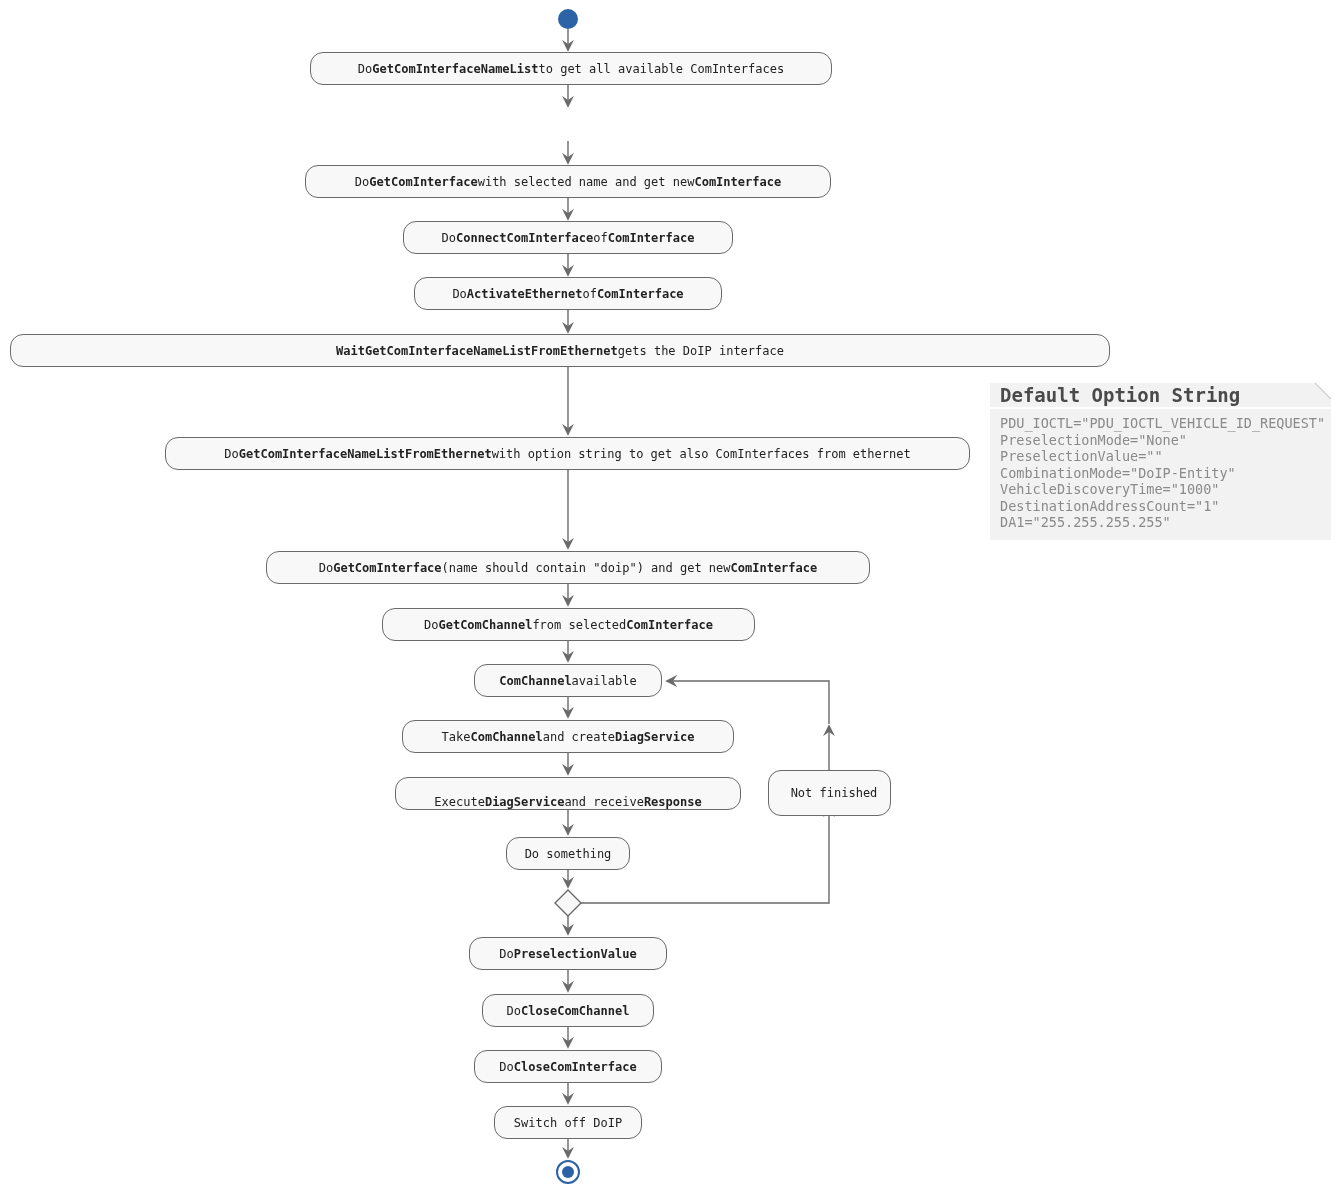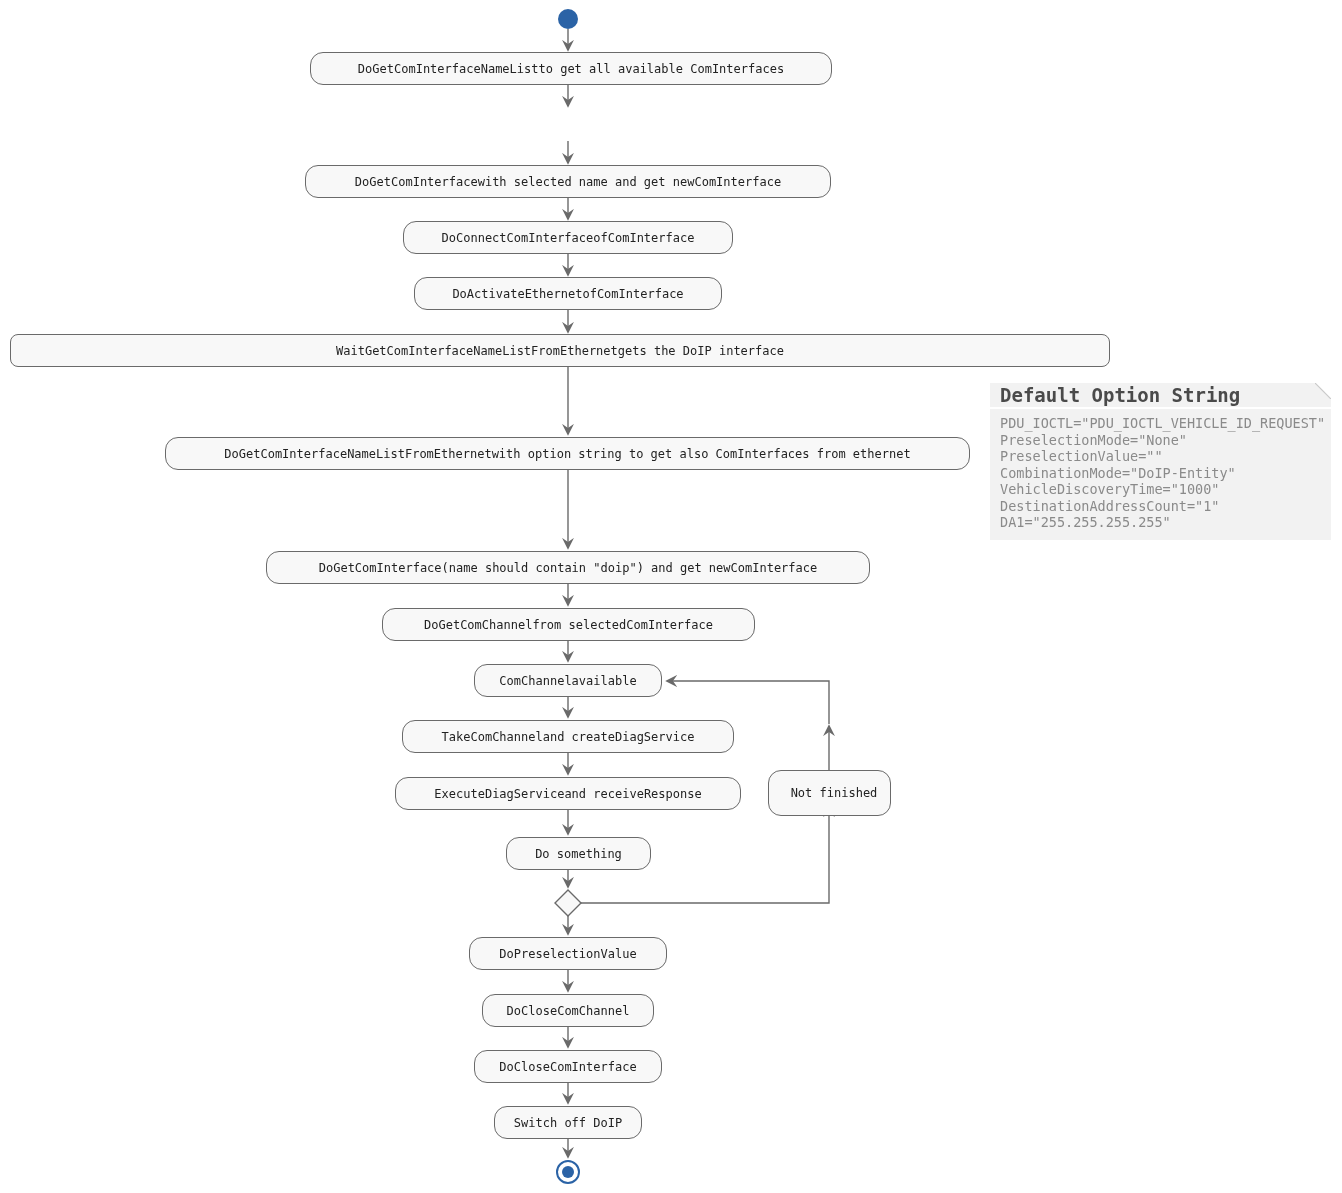--- a/index.html
+++ b/index.html
@@ -9,21 +9,21 @@
     overflow:hidden;
   }
   svg.conn-layer{position:absolute;left:0;top:0;width:1342px;height:1193px;}
   .ln{stroke:#6A6A6A;stroke-width:1.4;fill:none;}
   .act{
     position:absolute;height:33px;box-sizing:border-box;
     background:#F8F8F8;border:1.5px solid #6A6A6A;border-radius:13px;
     display:flex;align-items:center;justify-content:center;
     font-size:12px;color:#222222;white-space:nowrap;
   }
-  .act span.b{font-weight:normal;}
+  .act span.b{font-weight:bold;}
   .start-node{position:absolute;left:558px;top:9px;width:20px;height:20px;
     border-radius:50%;background:#2B63A6;}
   .end-node{position:absolute;left:556px;top:1160px;width:24px;height:24px;
     box-sizing:border-box;border:2px solid #2B63A6;border-radius:50%;background:#ffffff;
     display:flex;align-items:center;justify-content:center;}
   .end-node .dot{width:12px;height:12px;border-radius:50%;background:#2B63A6;}
   .note{position:absolute;left:990px;top:383px;width:341px;background:#F2F2F2;}
   .note-title{height:26px;box-sizing:border-box;display:flex;align-items:center;
     padding:0 10px;font-weight:bold;font-size:19px;color:#4A4A4A;
     border-bottom:2px solid #ffffff;}
@@ -85,21 +85,21 @@
       <span class="b">ConnectComInterface</span>
       <span> of </span>
       <span class="b">ComInterface</span>
     </div>
   <div class="act" style="left:414px;top:277px;width:308px;">
       <span>Do </span>
       <span class="b">ActivateEthernet</span>
       <span> of </span>
       <span class="b">ComInterface</span>
     </div>
-  <div class="act" style="left:10px;top:334px;width:1100px;border-radius:8px;">
+  <div class="act" style="left:10px;top:334px;width:1100px;">
       <span class="b">Wait</span>
       <span class="b">GetComInterfaceNameListFromEthernet</span>
       <span> gets the DoIP interface</span>
     </div>
   <div class="act" style="left:165px;top:437px;width:805px;">
       <span>Do </span>
       <span class="b">GetComInterfaceNameListFromEthernet</span>
       <span> with option string to get also ComInterfaces from ethernet</span>
     </div>
   <div class="act" style="left:266px;top:551px;width:604px;">
@@ -117,27 +117,27 @@
   <div class="act" style="left:474px;top:664px;width:188px;">
       <span class="b">ComChannel</span>
       <span> available</span>
     </div>
   <div class="act" style="left:402px;top:720px;width:332px;">
       <span>Take </span>
       <span class="b">ComChannel</span>
       <span> and create </span>
       <span class="b">DiagService</span>
     </div>
-  <div class="act" style="left:395px;top:777px;width:346px;">
+  <div class="act" style="left:395px;top:777px;width:346px;align-items:flex-end;">
       <span>Execute </span>
       <span class="b">DiagService</span>
       <span> and receive </span>
       <span class="b">Response</span>
     </div>
-  <div class="act" style="left:506px;top:837px;width:145px;">
+  <div class="act" style="left:506px;top:837px;width:124px;">
       <span>Do something</span>
     </div>
   <div class="act" style="left:768px;top:770px;width:123px;height:46px;padding-left:9px;">
       <span>Not finished</span>
     </div>
   <div class="act" style="left:469px;top:937px;width:198px;">
       <span>Do </span>
       <span class="b">PreselectionValue</span>
     </div>
   <div class="act" style="left:482px;top:994px;width:172px;">

